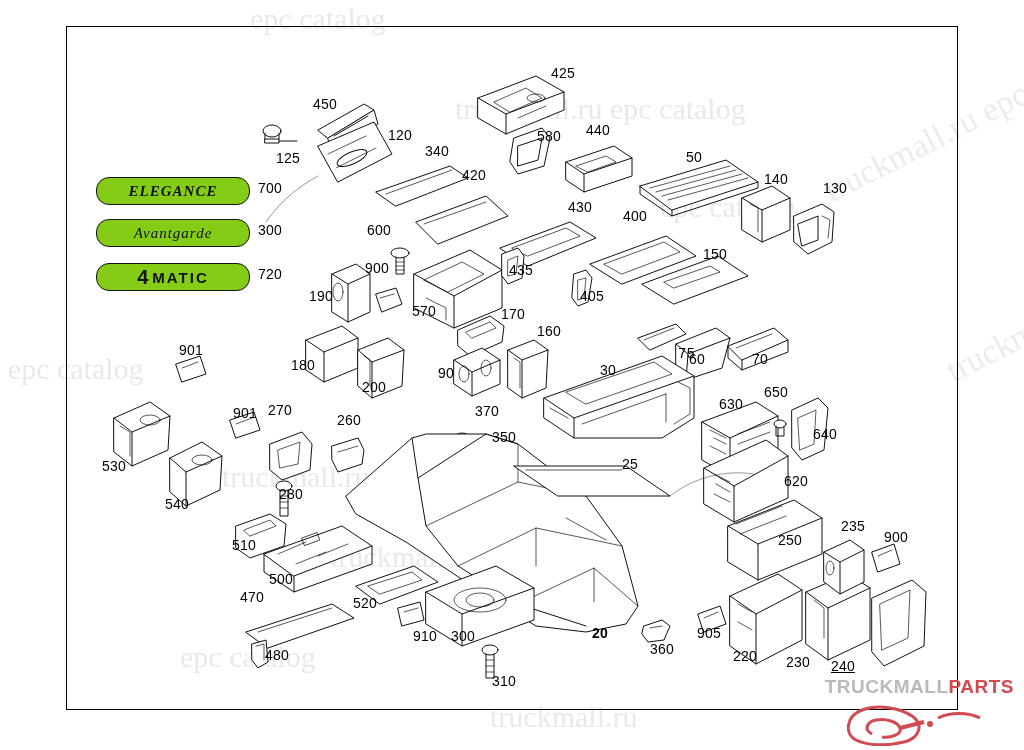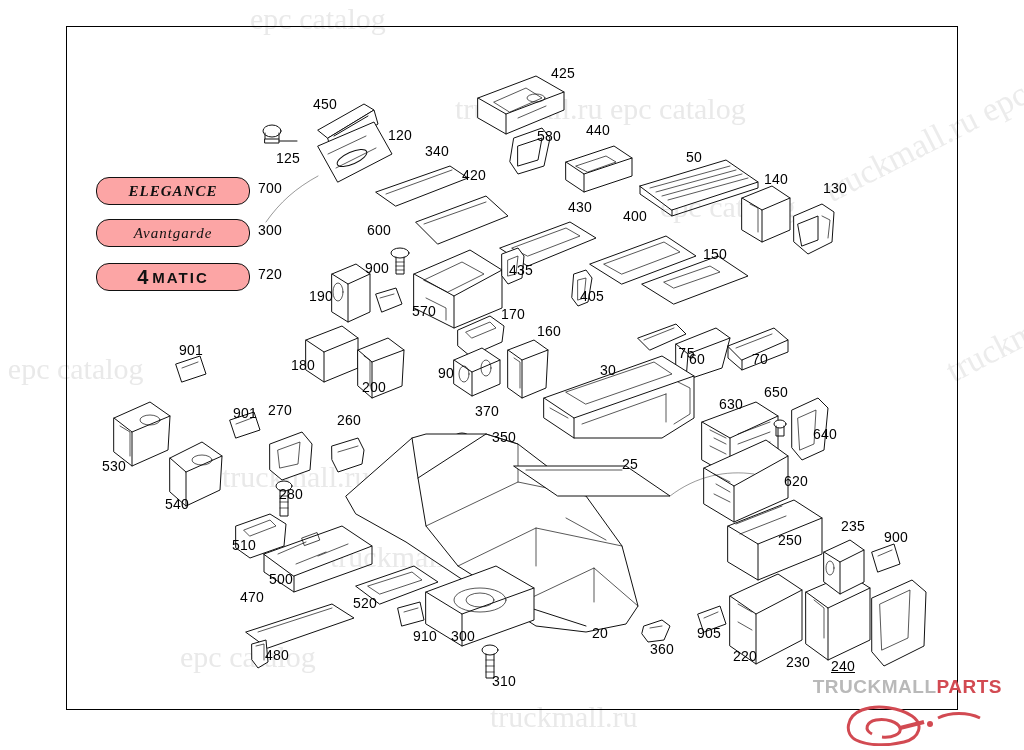--- a/index.html
+++ b/index.html
@@ -57,21 +57,21 @@
   }
   
   .badge {
     position: absolute;
     height: 26px;
     border: 1px solid #111;
     border-radius: 13px / 13px;
     display: flex;
     align-items: center;
     justify-content: center;
-    background: #fca5a5;
+    background: #84cc16;
   }
   .badge span {
     font-size: 15px;
     letter-spacing: 1px;
     color: #111;
   }
   .badge.elegance span { font-family: "Liberation Serif", serif; font-style: italic; font-weight: bold; }
   .badge.avantgarde span { font-family: "Liberation Serif", serif; font-style: italic; font-size: 15px; }
   .badge.matic span { font-family: "Liberation Sans", sans-serif; font-weight: bold; letter-spacing: 2px; }
   .badge.matic .four {
@@ -98,21 +98,21 @@
   
   #logo {
     position: absolute;
     right: 6px;
     bottom: 4px;
     width: 180px;
     height: 74px;
   }
   #logo .logo-text {
     position: absolute;
-    right: 16px;
+    right: 4px;
     top: 4px;
     font-family: "Liberation Sans", sans-serif;
     font-size: 19px;
     font-weight: bold;
     letter-spacing: 0.5px;
   }
   #logo .t1 { color: #b9b9b9; }
   #logo .t2 { color: #d24a52; }
   #logo svg { position: absolute; right: 4px; bottom: 0; }
 </style>
@@ -579,21 +579,21 @@
       <div class="lbl" style="left: 232px; top: 537px;">510</div>
       <div class="lbl" style="left: 778px; top: 532px;">250</div>
       <div class="lbl" style="left: 841px; top: 518px;">235</div>
       <div class="lbl" style="left: 884px; top: 529px;">900</div>
       <div class="lbl" style="left: 269px; top: 571px;">500</div>
       <div class="lbl" style="left: 353px; top: 595px;">520</div>
       <div class="lbl" style="left: 240px; top: 589px;">470</div>
       <div class="lbl" style="left: 265px; top: 647px;">480</div>
       <div class="lbl" style="left: 413px; top: 628px;">910</div>
       <div class="lbl" style="left: 451px; top: 628px;">300</div>
-      <div class="lbl" style="left: 592px; top: 625px;">20</div>
+      <div class="lbl" style="left: 592px; top: 625px; font-weight: bold;">20</div>
       <div class="lbl" style="left: 650px; top: 641px;">360</div>
       <div class="lbl" style="left: 697px; top: 625px;">905</div>
       <div class="lbl" style="left: 733px; top: 648px;">220</div>
       <div class="lbl" style="left: 786px; top: 654px;">230</div>
       <div class="lbl" style="left: 831px; top: 658px; text-decoration: underline;">240</div>
       <div class="lbl" style="left: 492px; top: 673px;">310</div>
     </div>
 
   <div id="logo">
     <div class="logo-text">

